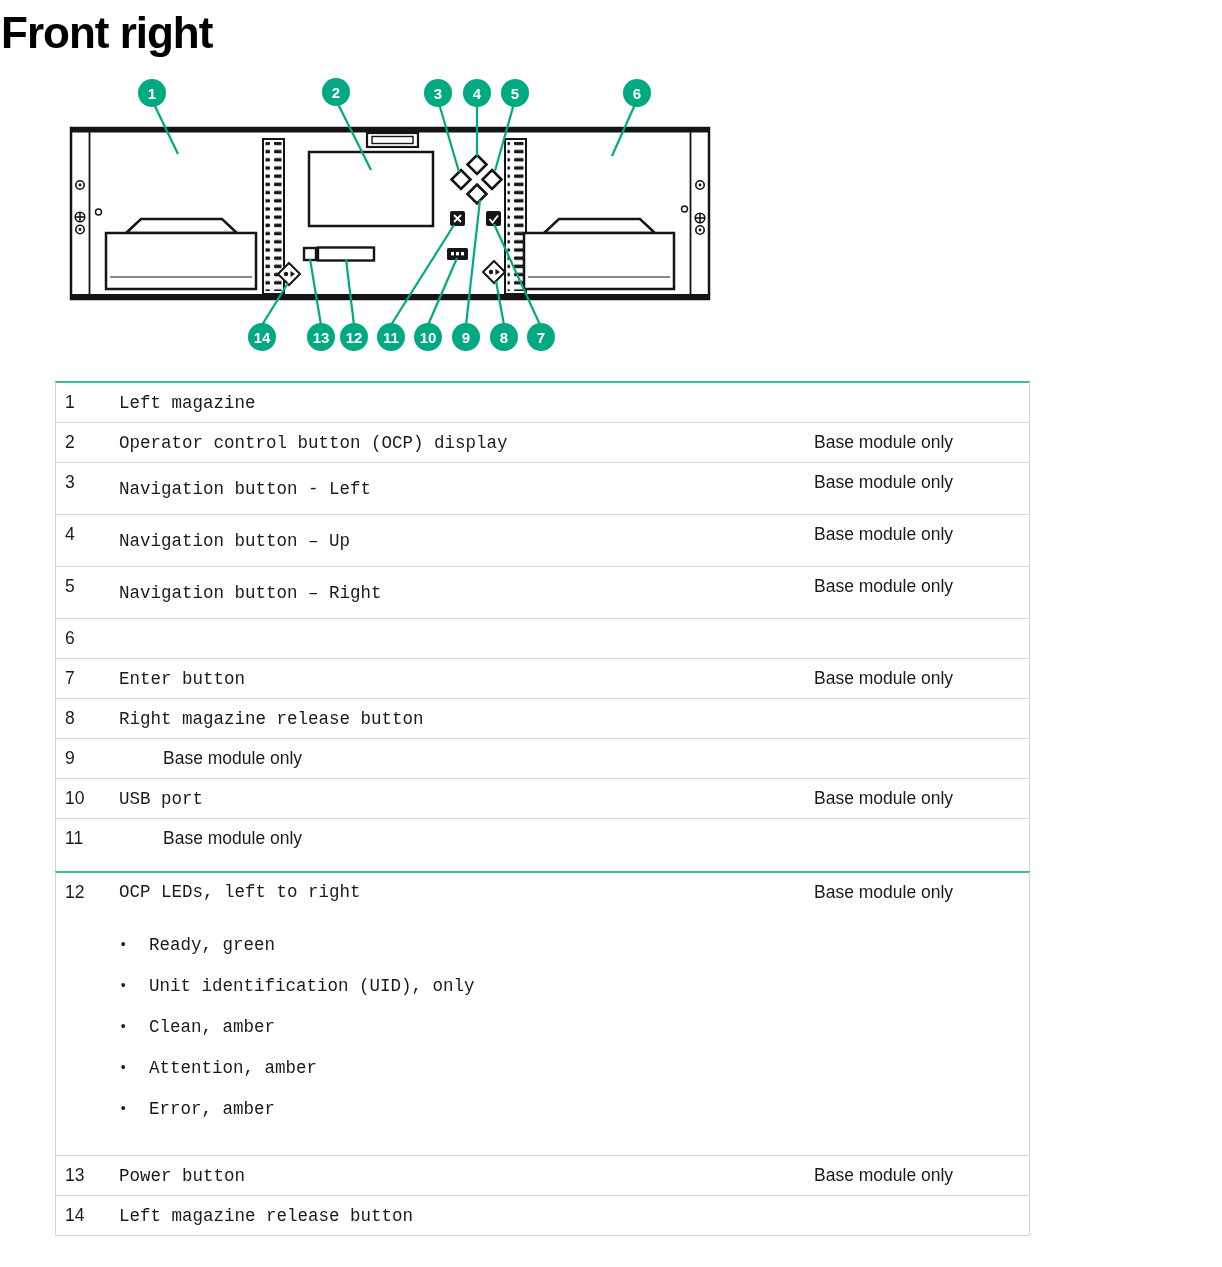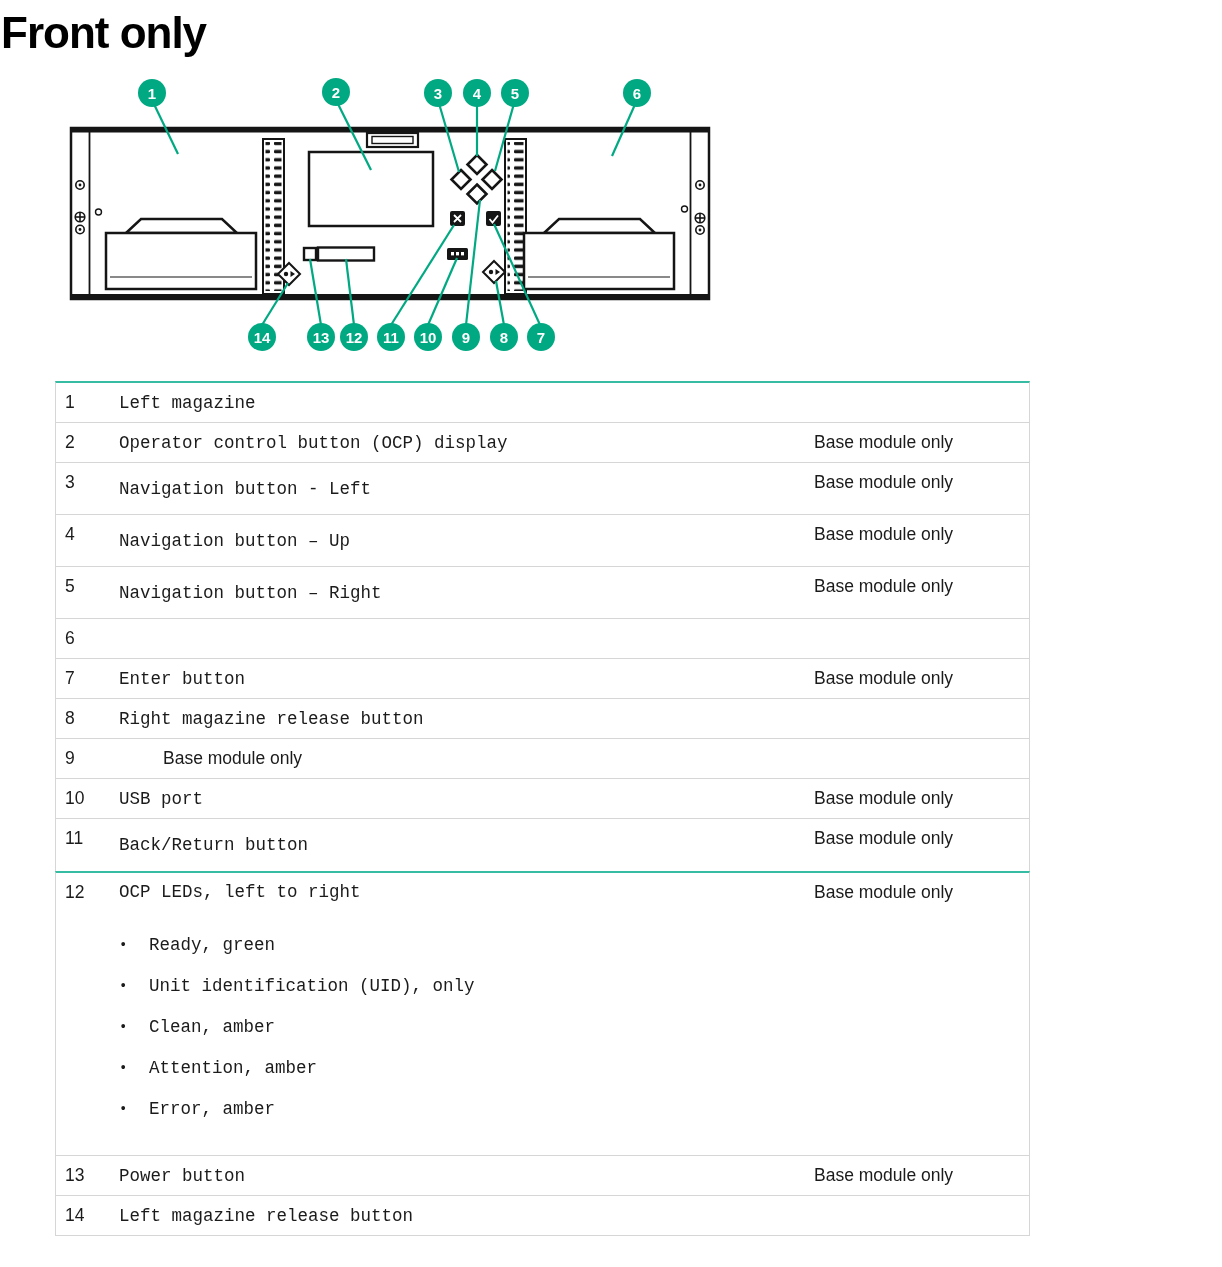--- a/index.html
+++ b/index.html
@@ -44,21 +44,21 @@
   .trow.leds .col-num,.trow.leds .col-note{padding-top:0;align-self:flex-start;}
   .bullets{list-style:none;margin:22px 0 0 0;padding:0;}
   .bullets li{display:flex;align-items:center;height:41px;}
   .b-dot{width:30px;flex:none;font-size:14px;}
 </style>
 </head>
 <body>
 
 <div class="page">
 
-  <h1 class="page-title">Front only</h1>
+  <h1 class="page-title">Front right</h1>
 
   <svg class="diagram" viewBox="0 0 1222 380">
     <defs>
       <pattern id="rungs" x="0" y="0" width="16" height="8.2" patternUnits="userSpaceOnUse">
         <rect x="2" y="2.2" width="12" height="3.6" rx="1.2" fill="#161616"></rect>
       </pattern>
     </defs>
 
     <g stroke="#151515" fill="none">
       <rect x="71" y="128" width="638" height="171" fill="#ffffff" stroke-width="2.5"></rect>
@@ -278,21 +278,20 @@
         <div class="col-num">9</div>
         <div class="col-note">Base module only</div>
       </div>
       <div class="trow">
         <div class="col-num">10</div>
         <div class="col-desc">USB port</div>
         <div class="col-note">Base module only</div>
       </div>
       <div class="trow tall last">
         <div class="col-num">11</div>
-        <div class="col-desc">Back/Return button</div>
         <div class="col-note">Base module only</div>
       </div>
     </div>
 
     <div class="tsection second">
       <div class="trow leds">
         <div class="col-num">12</div>
         <div class="col-desc">
           <div>OCP LEDs, left to right</div>
           <ul class="bullets">

